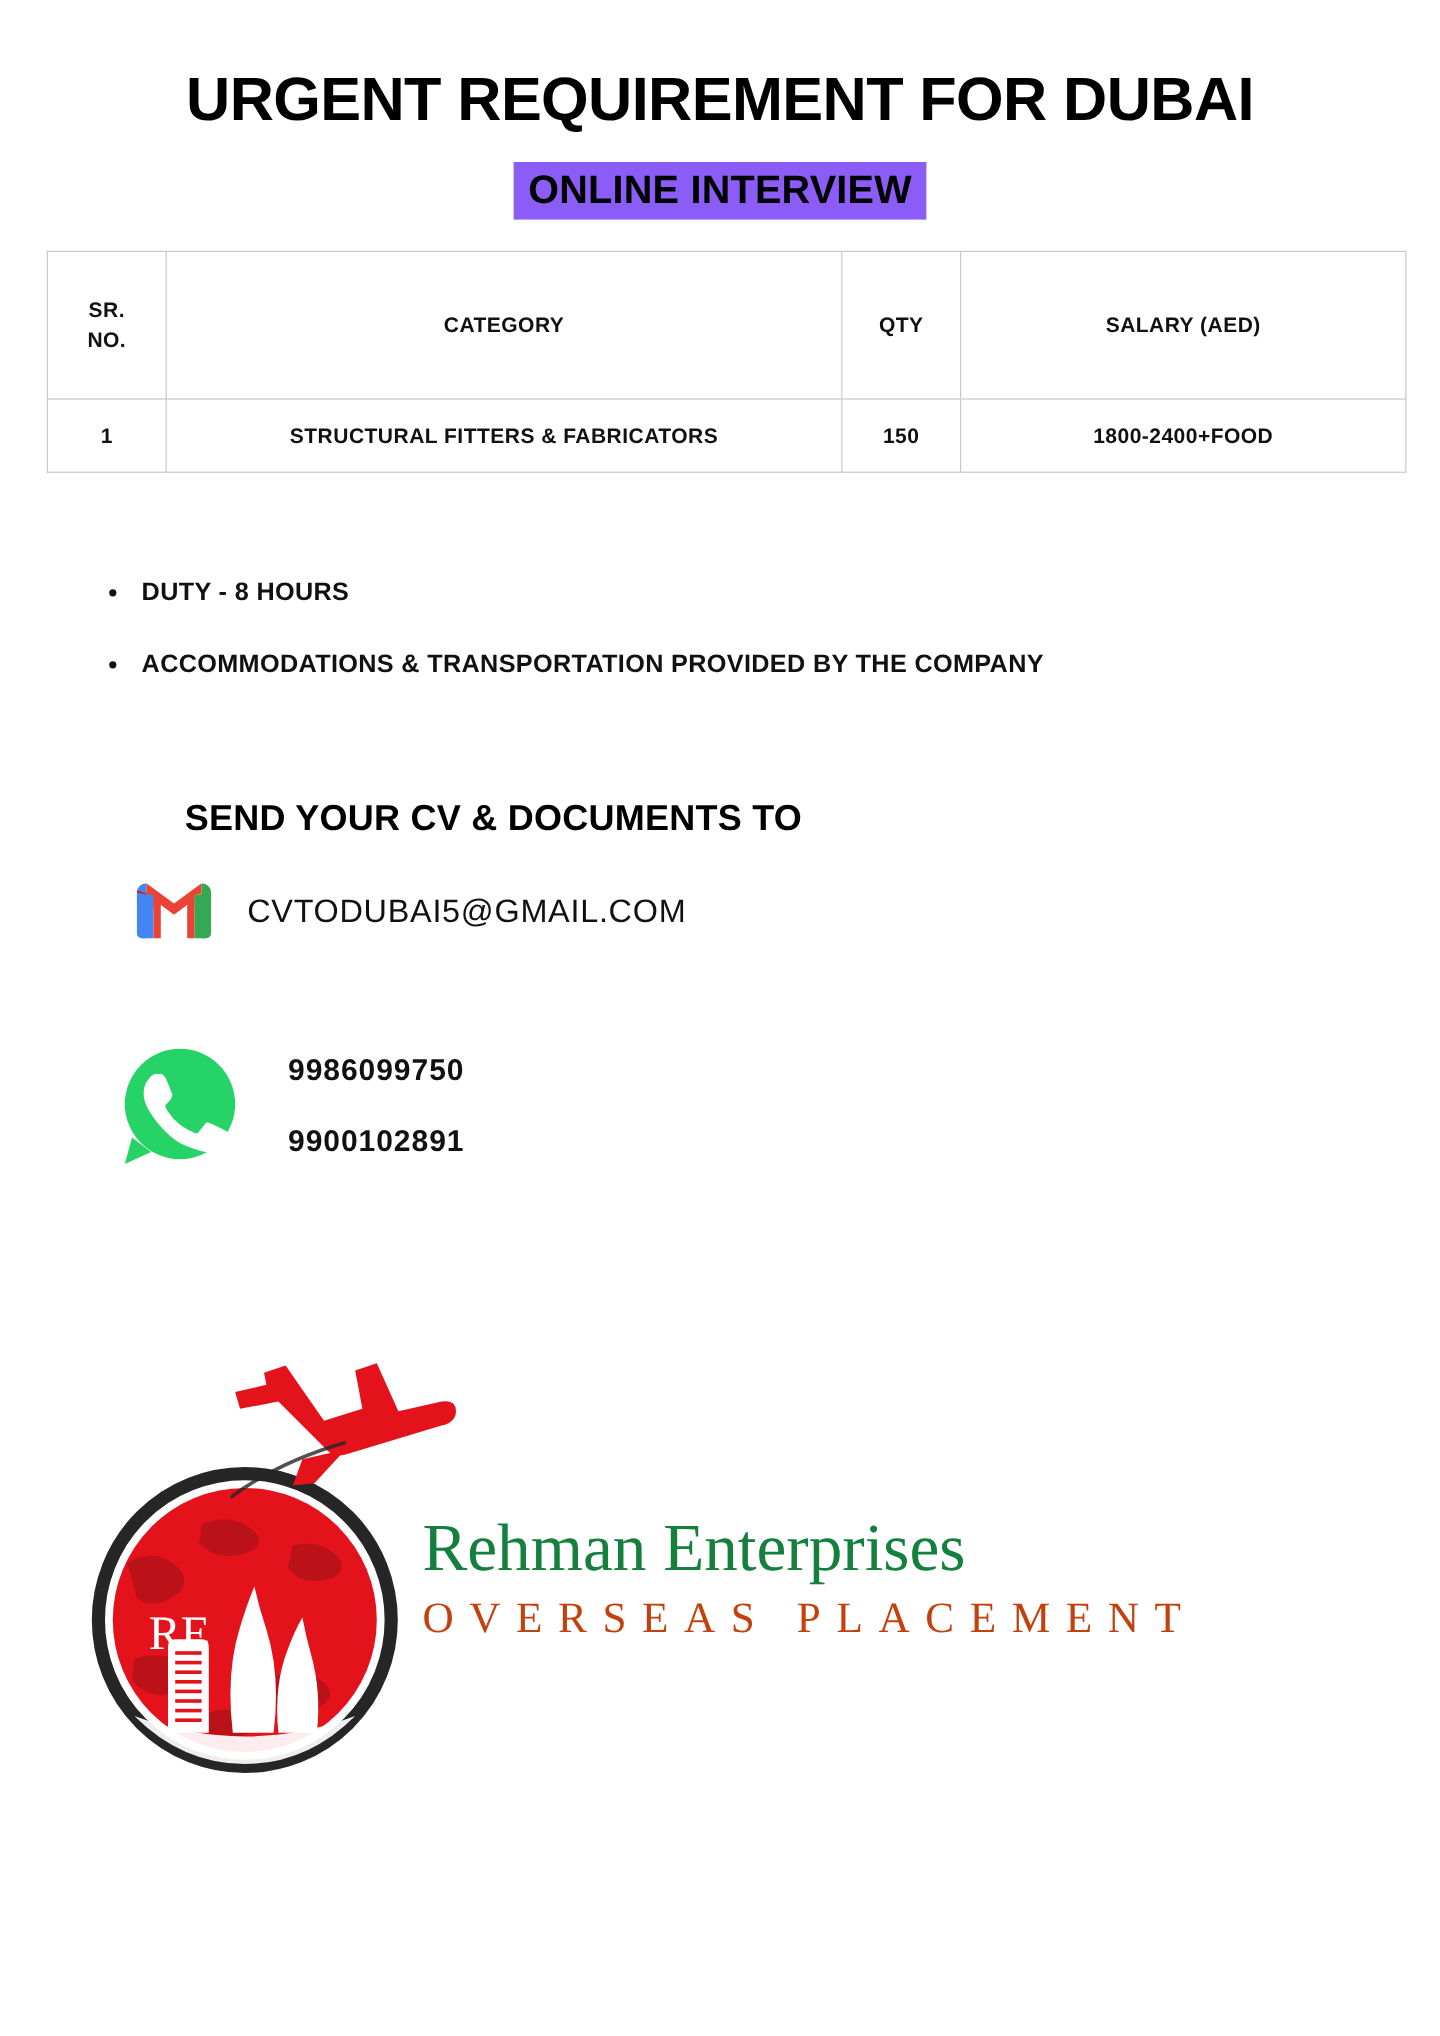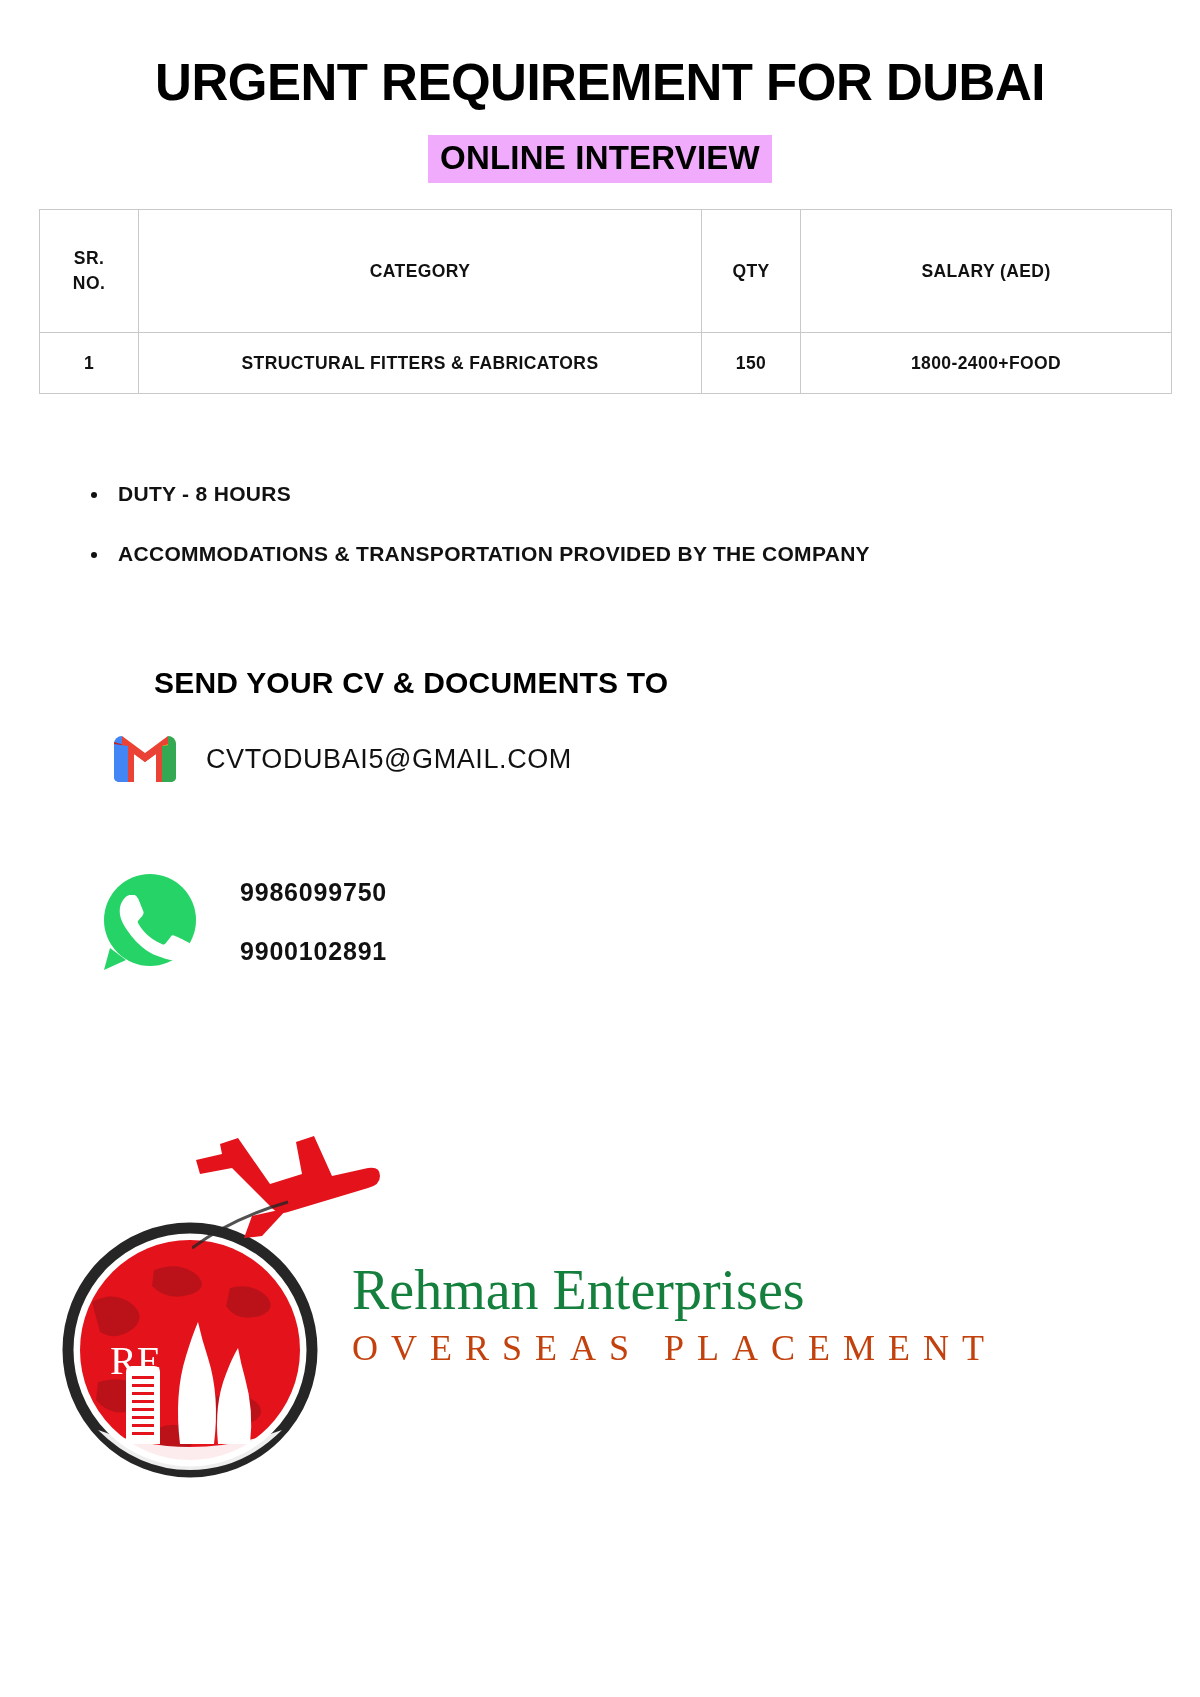--- a/index.html
+++ b/index.html
@@ -33,21 +33,21 @@
     letter-spacing: -0.5px;
     line-height: 1.15;
     color: #000000;
   }
   .subtitle-wrap {
     text-align: center;
     margin-top: 22px;
   }
   .subtitle {
     display: inline-block;
-    background: #f0abfc;
+    background: #8b5cf6;
     font-size: 33px;
     font-weight: 700;
     letter-spacing: 0.2px;
     padding: 3px 12px 6px 12px;
     line-height: 1.2;
     color: #000000;
   }
 
   
   .table-wrap {
@@ -153,21 +153,21 @@
   
   .logo-block {
     position: absolute;
     left: 52px;
     top: 1192px;
     width: 1090px;
     height: 330px;
   }
   .logo-mark {
     position: absolute;
-    left: 10px;
+    left: 24px;
     top: 30px;
     width: 256px;
     height: 256px;
   }
   .plane {
     position: absolute;
     left: 140px;
     top: -60px;
     width: 190px;
     height: 120px;

